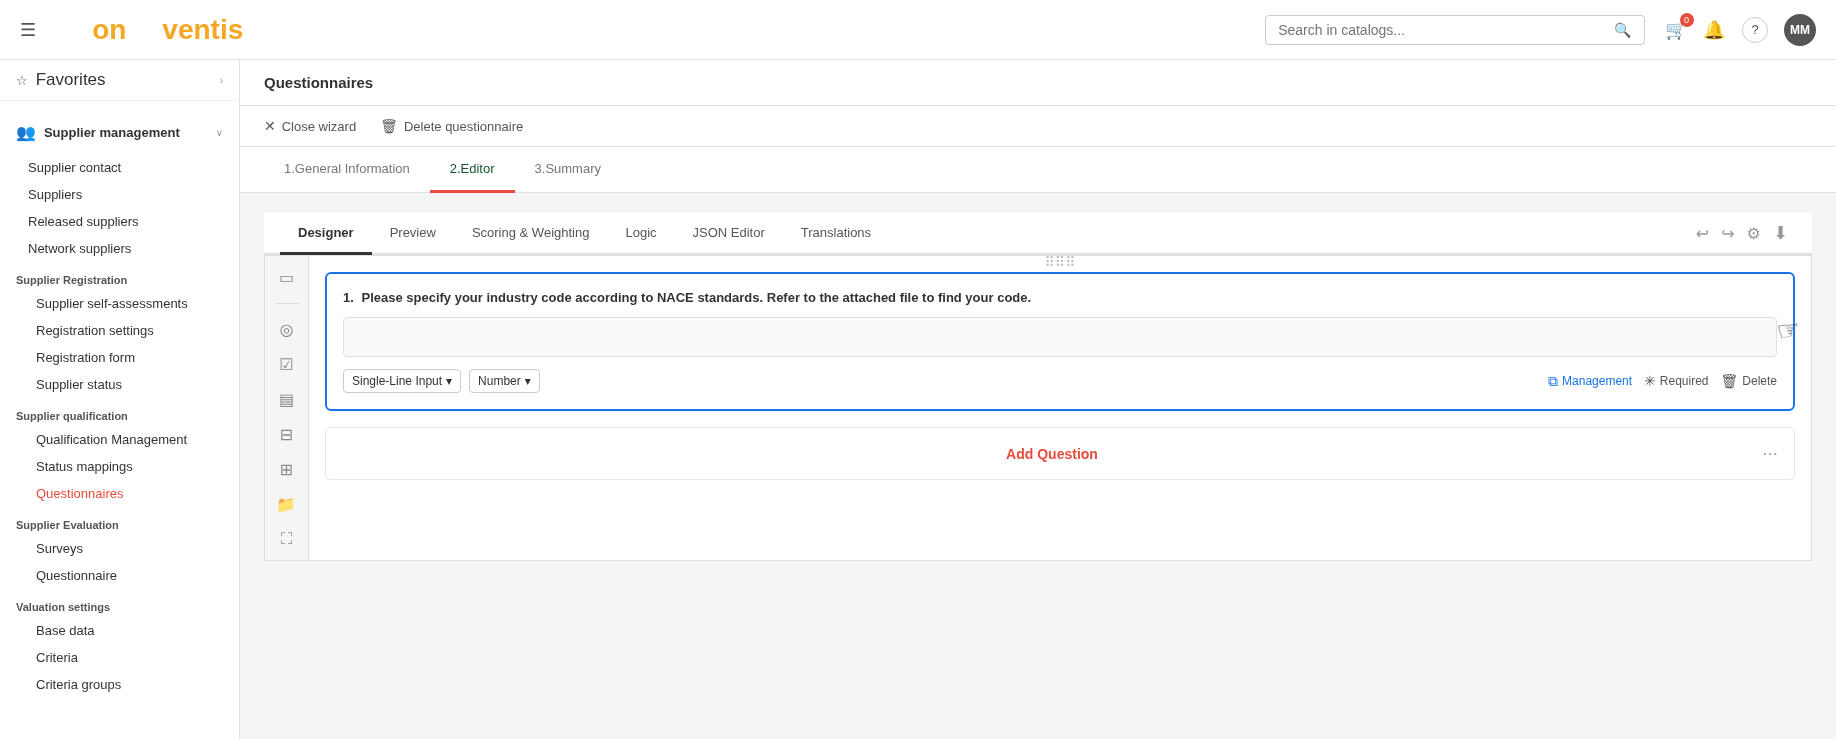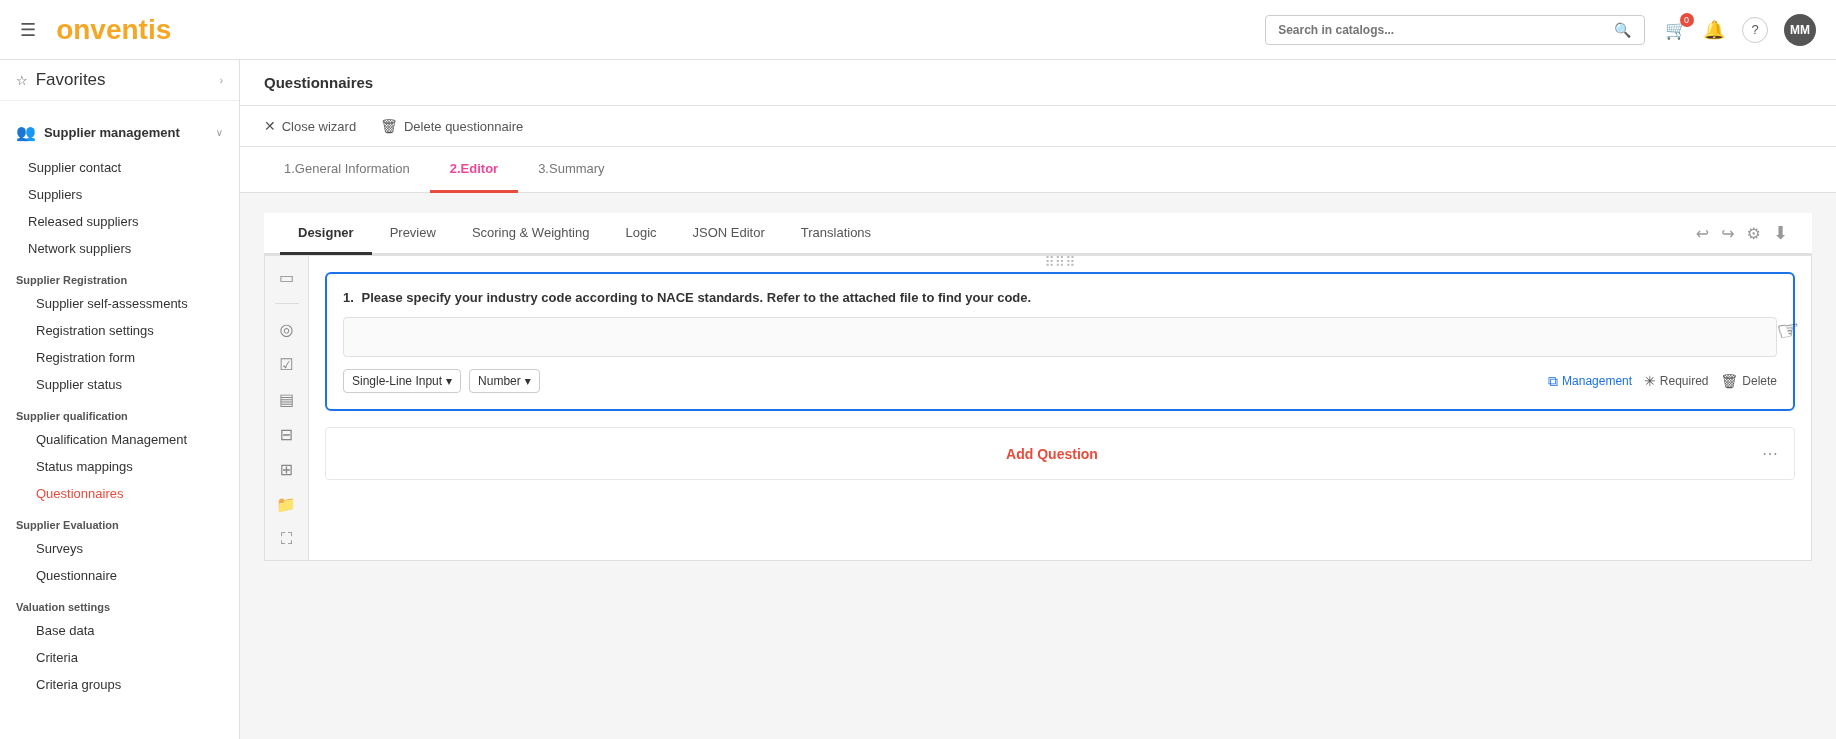--- a/index.html
+++ b/index.html
@@ -6,26 +6,26 @@
     body { font-family: Arial, sans-serif; font-size: 13px; color: #333; background: #f5f5f5; display: flex; flex-direction: column; height: 739px; overflow: hidden; }
 
     
     .top-header {
       display: flex; align-items: center; background: #fff; height: 60px;
       padding: 0 20px; border-bottom: 1px solid #e0e0e0; flex-shrink: 0;
     }
     .hamburger { font-size: 18px; cursor: pointer; margin-right: 20px; color: #555; }
     .logo { display: flex; align-items: center; margin-right: auto; }
     .logo-text { font-size: 28px; font-weight: bold; color: #222; }
-    .logo-text span { color: #f5a623; }
+    .logo-text span { color: #f5a623; margin-left: 36px; }
     .search-bar {
       display: flex; align-items: center; border: 1px solid #ccc; border-radius: 4px;
       padding: 6px 12px; width: 380px; background: #fff; margin: 0 20px;
     }
-    .search-bar input { border: none; outline: none; font-size: 12px; width: 100%; color: #999; font-weight: bold; }
+    .search-bar input { border: none; outline: none; font-size: 14px; width: 100%; color: #999; }
     .search-icon { color: #999; font-size: 14px; }
     .header-icons { display: flex; align-items: center; gap: 16px; }
     .header-icon { font-size: 18px; color: #555; cursor: pointer; position: relative; }
     .badge {
       position: absolute; top: -6px; right: -6px; background: #e74c3c;
       color: #fff; border-radius: 50%; width: 14px; height: 14px;
       font-size: 9px; display: flex; align-items: center; justify-content: center;
     }
     .avatar {
       width: 32px; height: 32px; border-radius: 50%; background: #555;
@@ -89,21 +89,21 @@
     
     .step-tabs {
       background: #fff; padding: 0 24px;
       display: flex; align-items: center; gap: 0;
       border-bottom: 1px solid #e0e0e0;
     }
     .step-tab {
       padding: 14px 20px; cursor: pointer; color: #777; font-size: 13px;
       border-bottom: 3px solid transparent; margin-bottom: -1px;
     }
-    .step-tab.active { color: #ec4899; border-bottom-color: #e74c3c; font-weight: bold; }
+    .step-tab.active { color: #14532d; border-bottom-color: #e74c3c; font-weight: normal; }
 
     
     .editor-area { padding: 20px 24px; flex: 1; background: #f5f5f5; }
 
     
     .editor-tabs {
       background: #fff; display: flex; align-items: center;
       border-bottom: 2px solid #e0e0e0; padding: 0 16px;
       justify-content: space-between;
     }

